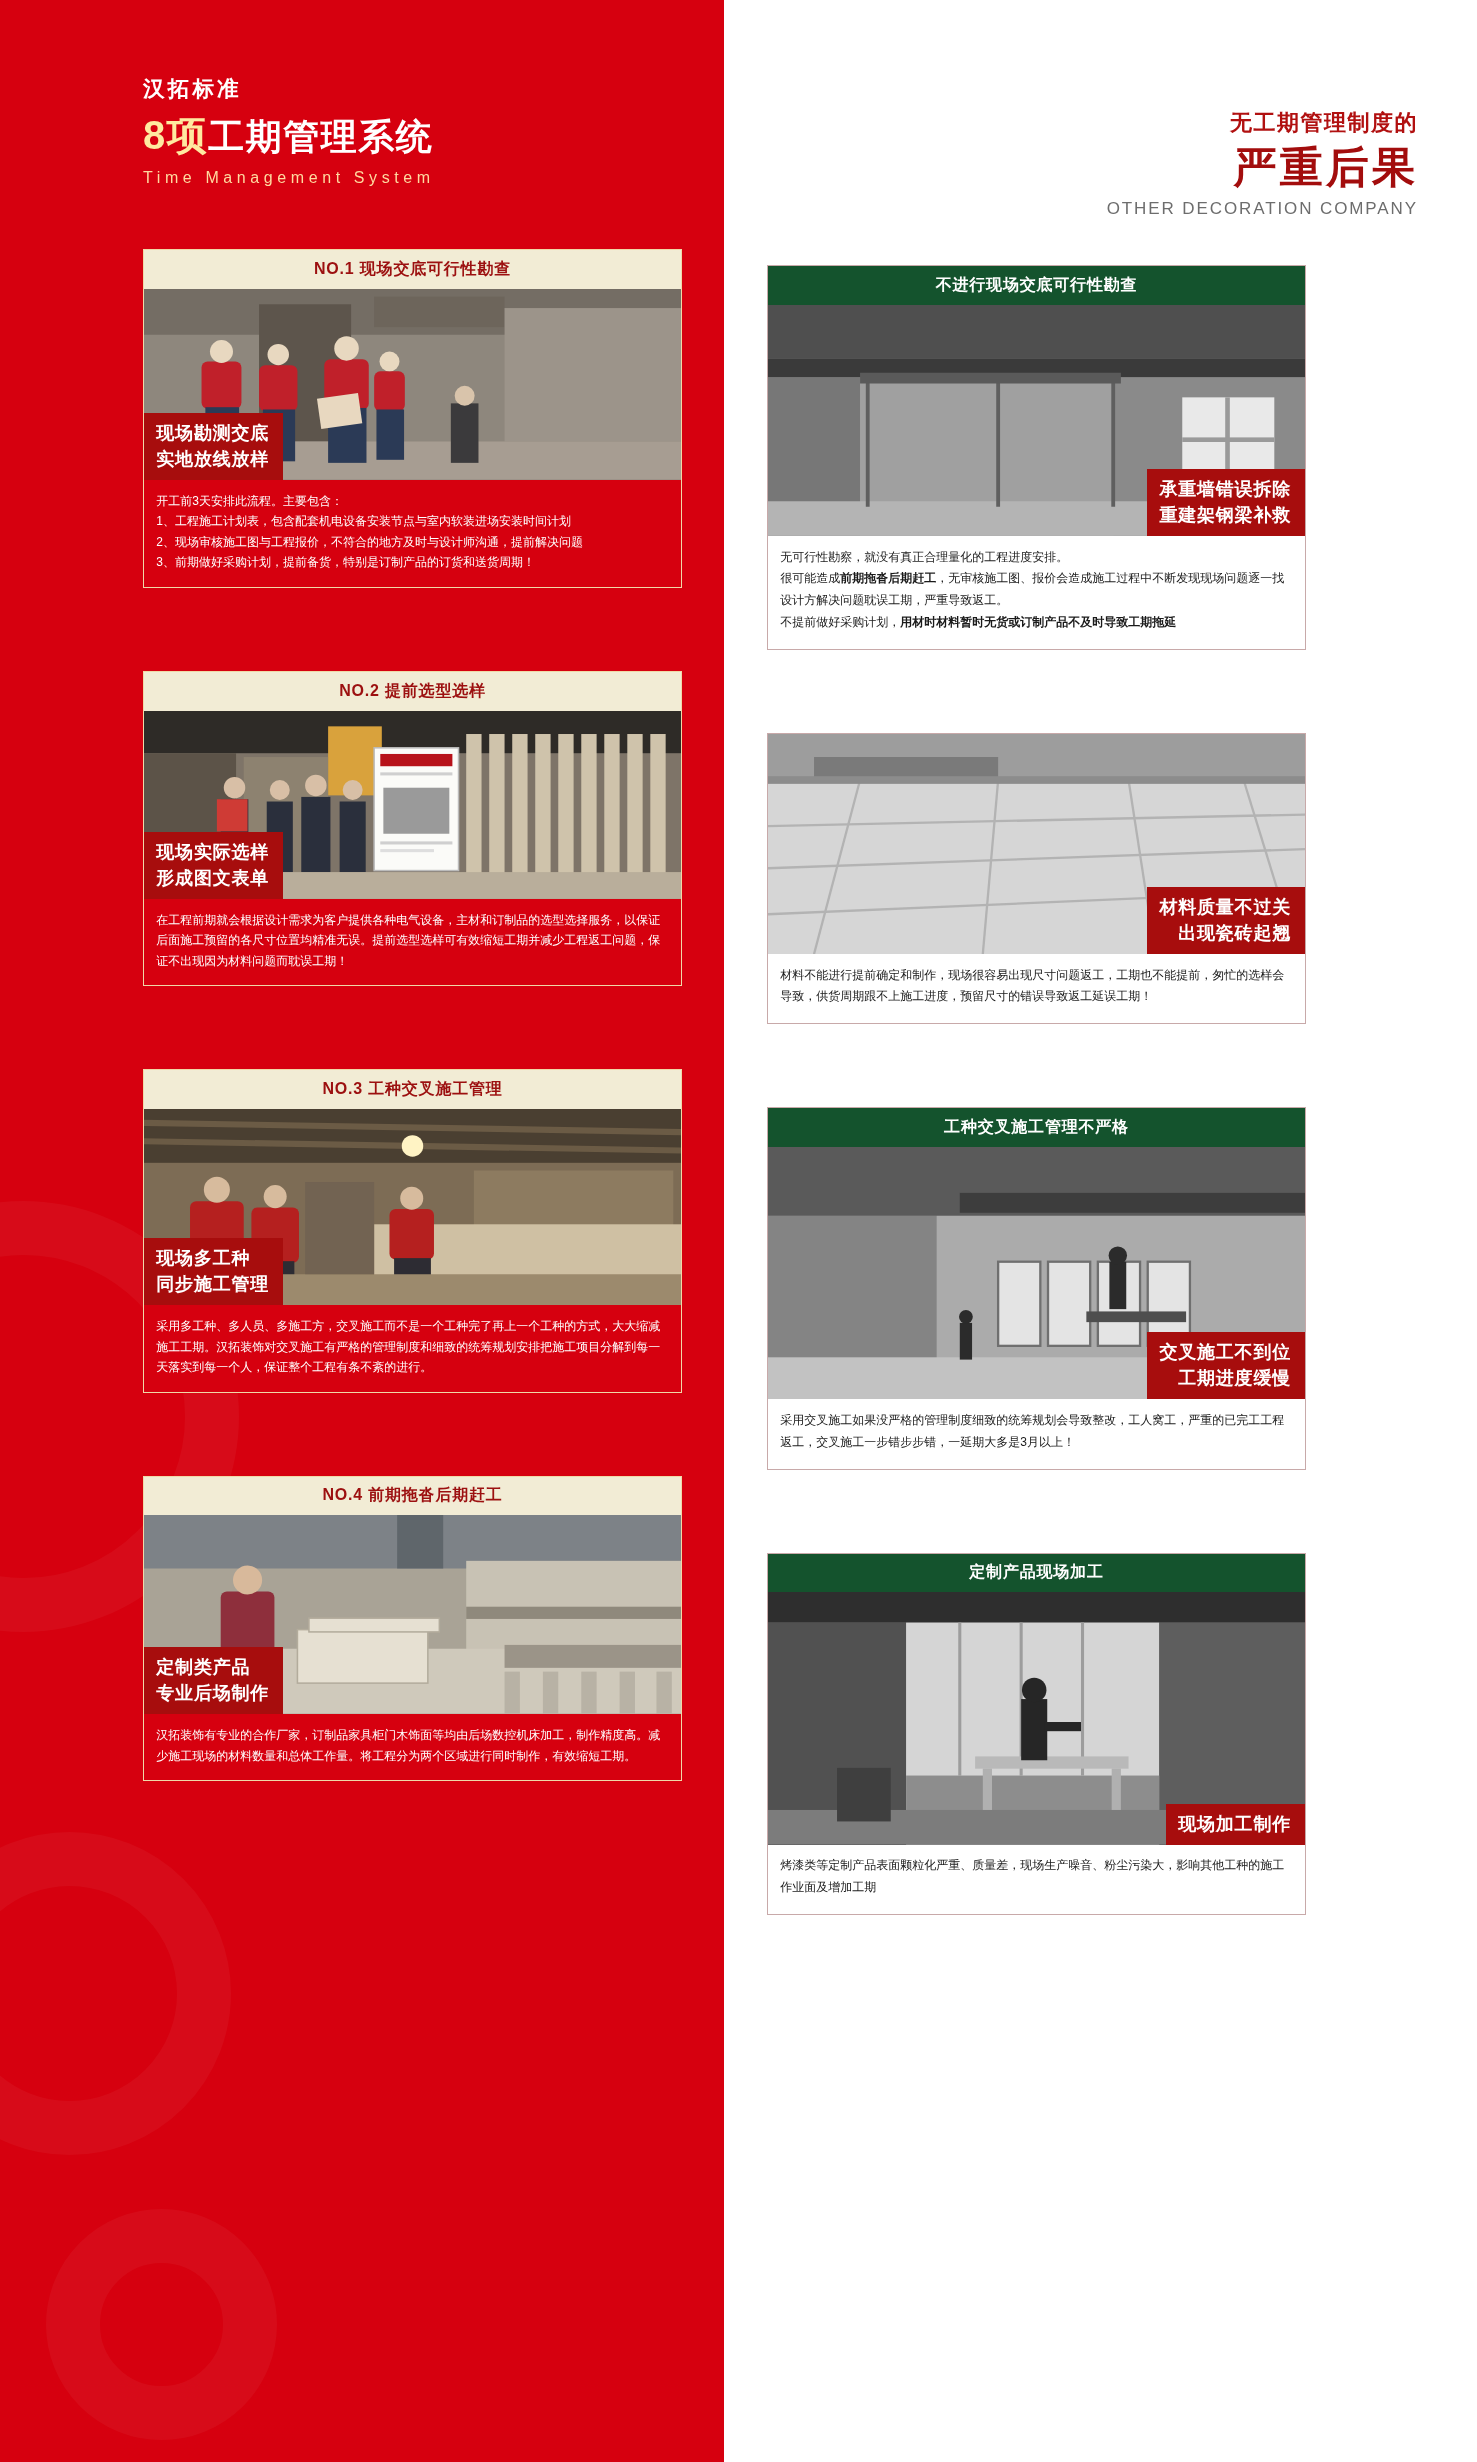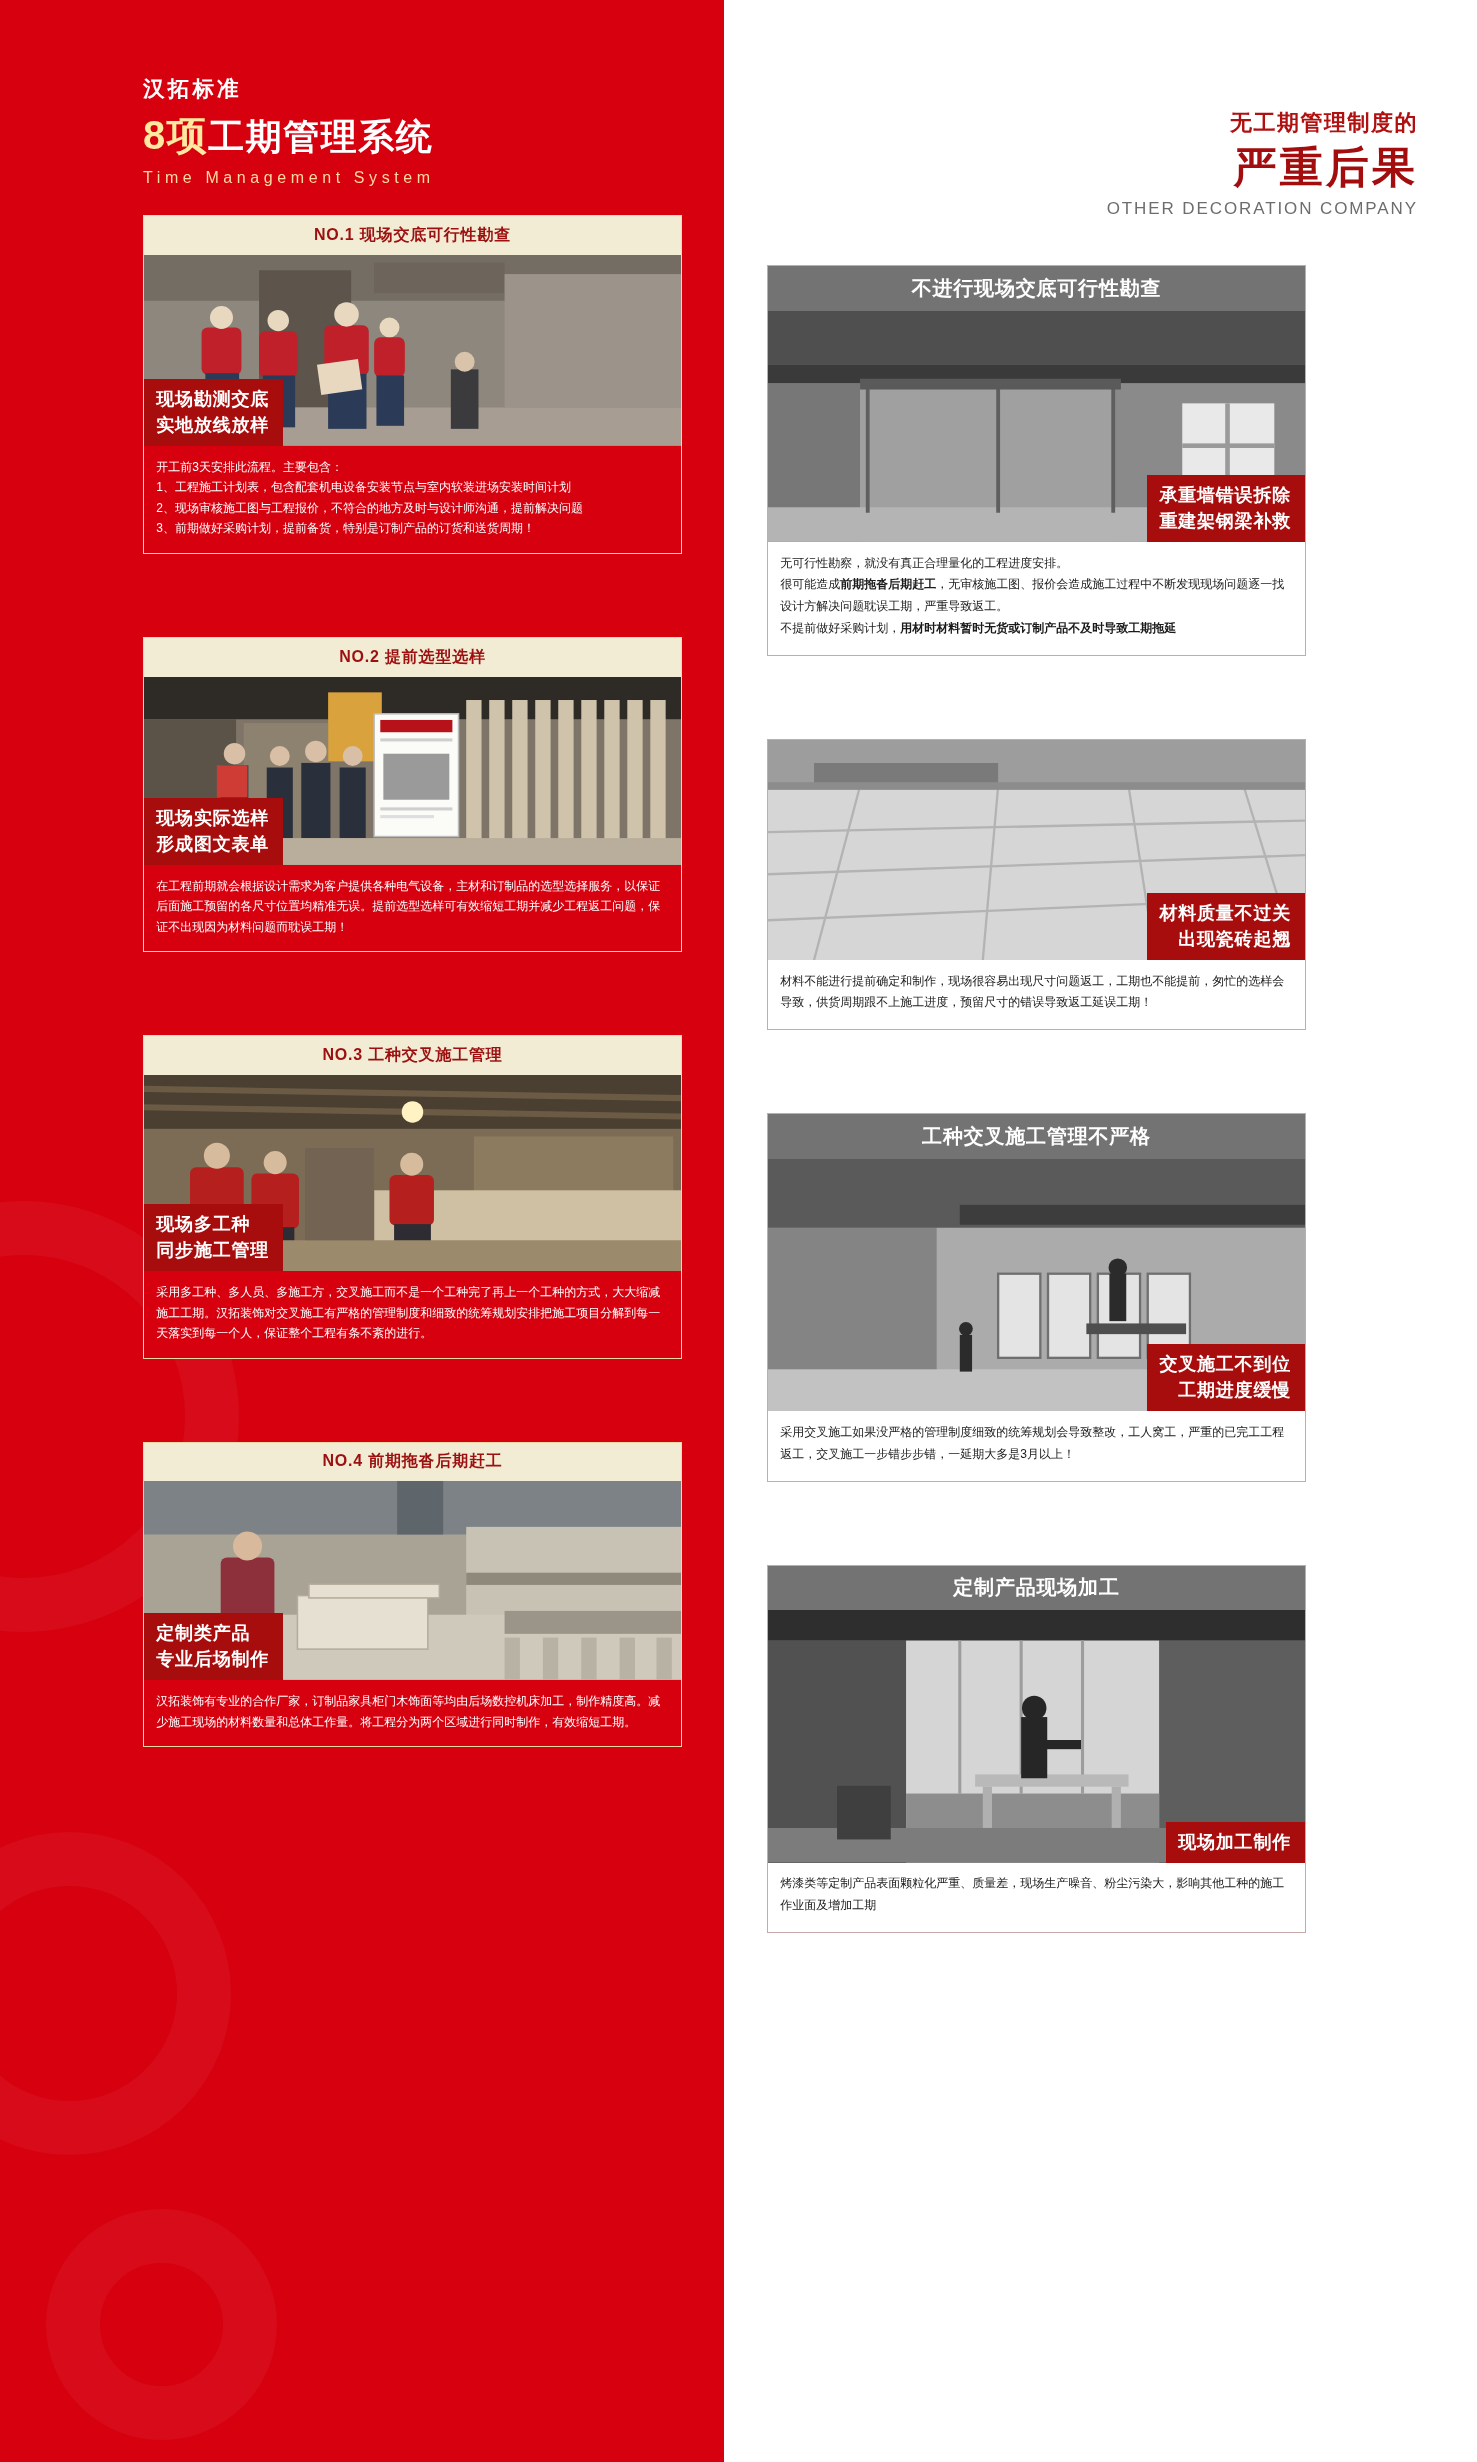--- a/index.html
+++ b/index.html
@@ -85,21 +85,21 @@
     margin-top: 3.1px;
   }
   .right-header .h-en {
     color: #6d6d6d;
     font-size: 17px;
     letter-spacing: 1.9px;
     margin-top: 4.6px;
   }
 
   
-  .left-cards { margin-top: 28px; padding-left: 143px; }
+  .left-cards { margin-top: 62px; padding-left: 143px; }
   .l-card {
     width: 539px;
     margin-bottom: 83px;
     border: 0.8px solid #f0d9a8;
     background: #d6000f;
   }
   .l-card-title {
     background: #f2ecd5;
     color: #9c1010;
     font-size: 16px;
@@ -143,23 +143,23 @@
 
   
   .right-cards { margin-top: 46px; padding-left: 43px; }
   .r-card {
     width: 539px;
     margin-bottom: 83px;
     border: 0.8px solid #c8a9a9;
     background: #ffffff;
   }
   .r-card-title {
-    background: #737373;
+    background: #14532d;
     color: #ffffff;
-    font-size: 20px;
+    font-size: 16px;
     font-weight: bold;
     text-align: center;
     padding: 8.5px 0 9.2px;
     letter-spacing: 0.8px;
   }
   .r-photo { position: relative; width: 100%; height: 0; overflow: hidden; }
   .r-photo.h1 { padding-bottom: 43%; }
   .r-photo.h2 { padding-bottom: 41%; }
   .r-photo.h3 { padding-bottom: 47%; }
   .r-photo.h4 { padding-bottom: 47%; }

